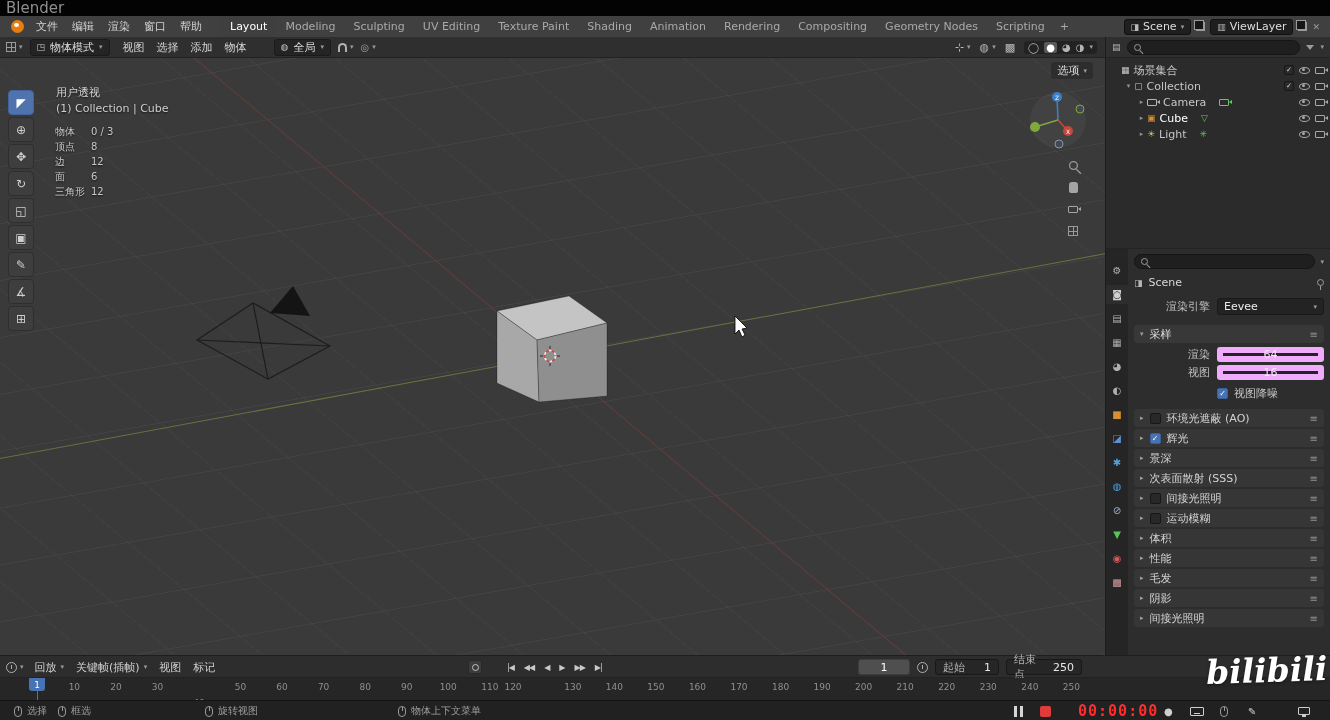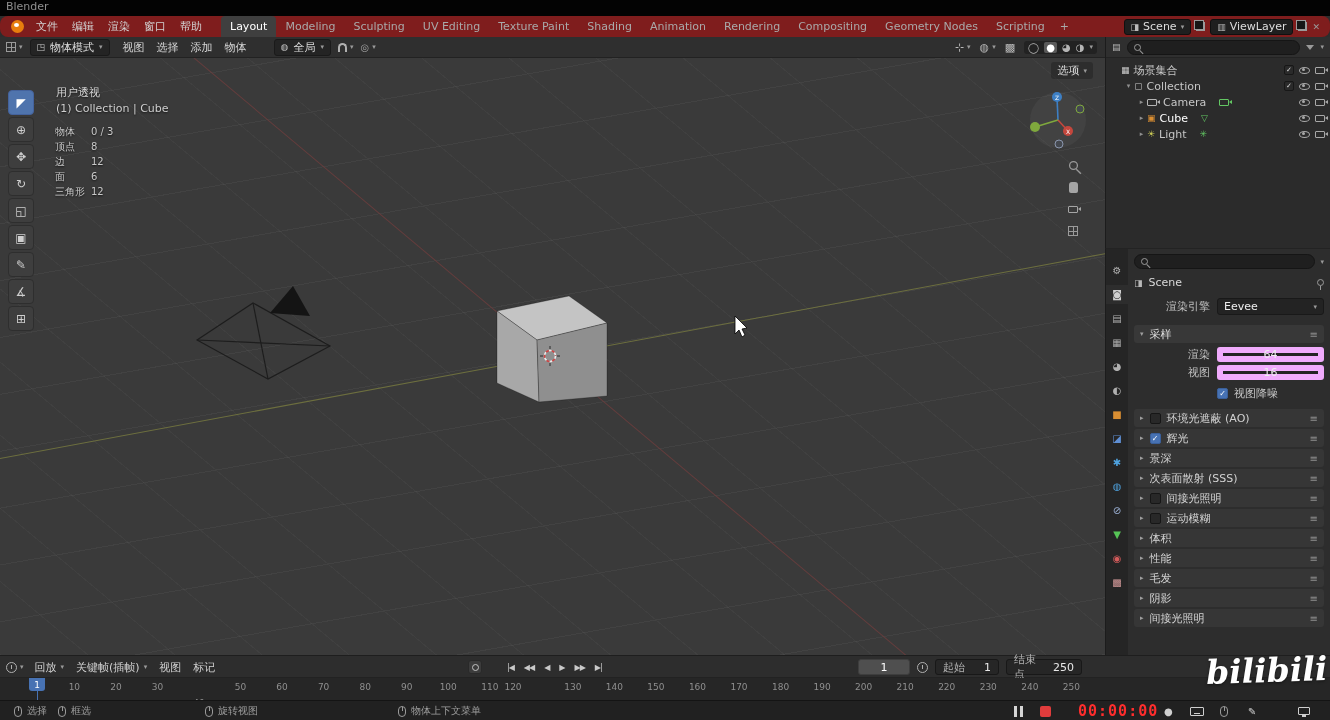--- a/index.html
+++ b/index.html
@@ -3,23 +3,23 @@
 <meta charset="utf-8">
 <style>
   html,body{margin:0;padding:0;background:#000;}
   #app{position:relative;width:1330px;height:720px;overflow:hidden;background:#2d2d2d;
        font-family:"DejaVu Sans","Liberation Sans",sans-serif;font-size:11px;color:#cdcdcd;
        -webkit-font-smoothing:antialiased;}
   #app *{box-sizing:border-box;}
 
   
   .topbar{position:absolute;left:0;top:0;width:1330px;height:16px;background:#030303;
-          display:flex;align-items:flex-start;padding-left:6px;color:#8f8f8f;font-size:11px;}
-  .menubar{position:absolute;left:0;top:16px;width:1330px;height:21px;background:#7f1d1d;
-           display:flex;align-items:center;padding:0 6px;border-radius:8px;}
+          display:flex;align-items:center;padding-left:6px;color:#8f8f8f;font-size:15px;}
+  .menubar{position:absolute;left:0;top:16px;width:1330px;height:21px;background:#404040;
+           display:flex;align-items:center;padding:0 6px;}
   .blender-logo{width:13px;height:13px;border-radius:50%;background:#e87d0d;position:relative;margin:0 5px;flex:0 0 auto;}
   .blender-logo::after{content:"";position:absolute;left:3px;top:3px;width:5px;height:4px;border-radius:50%;background:#fff;}
   .menu-item{padding:0 7px;line-height:21px;color:#d2d2d2;cursor:default;}
   .tabs{display:flex;align-items:flex-end;height:21px;margin-left:12px;}
   .tab{padding:3px 9px;color:#a9a9a9;border-radius:4px 4px 0 0;line-height:15px;white-space:nowrap;}
   .tab.active{background:#3f3f3f;color:#fff;}
   .tab-add{padding:3px 6px;}
   .mb-right{margin-left:auto;display:flex;align-items:center;gap:5px;padding-right:4px;}
   .mb-field{display:flex;align-items:center;gap:4px;background:#1f1f1f;border:1px solid #101010;border-radius:3px;height:16px;padding:0 6px;color:#ddd;}
 

